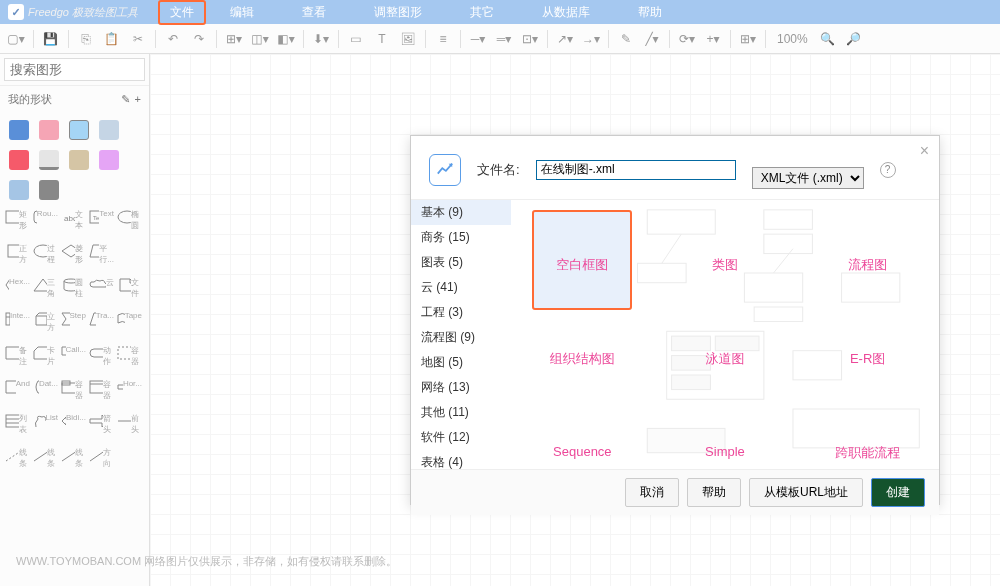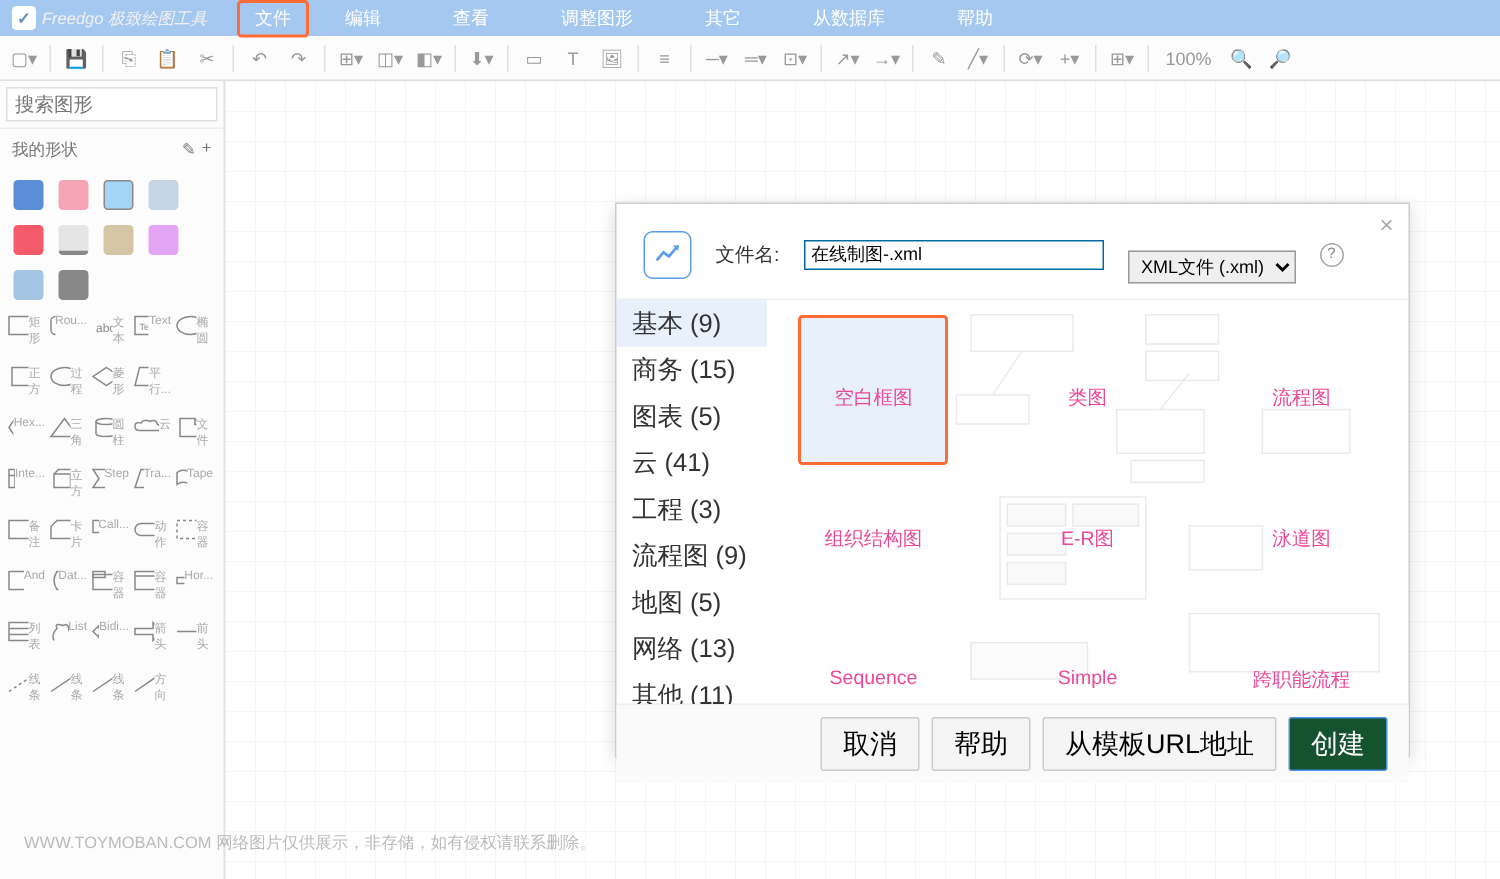--- a/index.html
+++ b/index.html
@@ -39,35 +39,35 @@
     .dialog-close { position: absolute; top: 6px; right: 10px; color: #aaa; font-size: 16px; cursor: pointer; }
     .dialog-header { padding: 14px 18px 10px; display: flex; align-items: center; gap: 16px; }
     .dialog-icon { width: 32px; height: 32px; border: 1px solid #5a9de8; border-radius: 6px; display: flex; align-items: center; justify-content: center; }
     .dialog-icon svg { width: 18px; height: 18px; }
     .filename-label { font-size: 13px; color: #333; }
     .filename-input { border: 1px solid #0369a1; padding: 2px 4px; font-size: 12px; width: 200px; }
     .filetype-select { border: 1px solid #999; padding: 2px 4px; font-size: 12px; width: 112px; margin-top: 17px; }
     .help-icon { width: 16px; height: 16px; border: 1px solid #aaa; border-radius: 50%; display: flex; align-items: center; justify-content: center; font-size: 10px; color: #888; }
     
     .dialog-body { display: flex; height: 270px; border-top: 1px solid #eee; }
-    .category-list { width: 100px; overflow-y: auto; font-size: 17px; }
+    .category-list { width: 100px; overflow-y: auto; font-size: 12px; }
     .category-item { padding: 4px 10px; cursor: pointer; color: #333; }
     .category-item.selected { background: #e8f0fb; }
     
     .template-area { flex: 1; padding: 10px; overflow: hidden; position: relative; }
     .bg-diagram { position: absolute; top: 5px; left: 10px; right: 10px; bottom: 10px; opacity: 0.3; }
     .template-grid { display: grid; grid-template-columns: repeat(3, 1fr); gap: 30px 20px; position: relative; z-index: 2; }
     .template-item { text-align: center; }
     .template-preview { width: 100px; height: 100px; margin: 0 auto 4px; border: 1px solid transparent; }
     .template-item.selected .template-preview { border: 2px solid #ff6b35; background: #e8f0fb; border-radius: 3px; }
     .template-label { font-size: 13px; color: #ec4899; display: block; margin-top: -58px; }
     .template-item.selected .template-label { }
     
     .dialog-footer { padding: 8px 14px; display: flex; justify-content: flex-end; gap: 8px; border-top: 1px solid #eee; background: #fafafa; }
-    .btn { padding: 5px 14px; font-size: 18px; border: 1px solid #ccc; background: #f5f5f5; cursor: pointer; border-radius: 2px; }
+    .btn { padding: 5px 14px; font-size: 12px; border: 1px solid #ccc; background: #f5f5f5; cursor: pointer; border-radius: 2px; }
     .btn-primary { background: #14532d; color: #fff; border-color: #4a8fe8; }
     
     .watermark { position: absolute; bottom: 17px; left: 16px; font-size: 11px; color: #bbb; }
   </style>
 </head>
 <body>
 
 <div class="menubar">
   <div class="logo">
     <span class="logo-icon">✓</span>
@@ -499,25 +499,25 @@
           <div class="template-item">
             <div class="template-preview"></div>
             <span class="template-label">流程图</span>
           </div>
           <div class="template-item">
             <div class="template-preview"></div>
             <span class="template-label">组织结构图</span>
           </div>
           <div class="template-item">
             <div class="template-preview"></div>
+            <span class="template-label">泳道图</span>
+          </div>
+          <div class="template-item">
+            <div class="template-preview"></div>
             <span class="template-label">E-R图</span>
-          </div>
-          <div class="template-item">
-            <div class="template-preview"></div>
-            <span class="template-label">泳道图</span>
           </div>
           <div class="template-item">
             <div class="template-preview"></div>
             <span class="template-label">Sequence</span>
           </div>
           <div class="template-item">
             <div class="template-preview"></div>
             <span class="template-label">Simple</span>
           </div>
           <div class="template-item">

